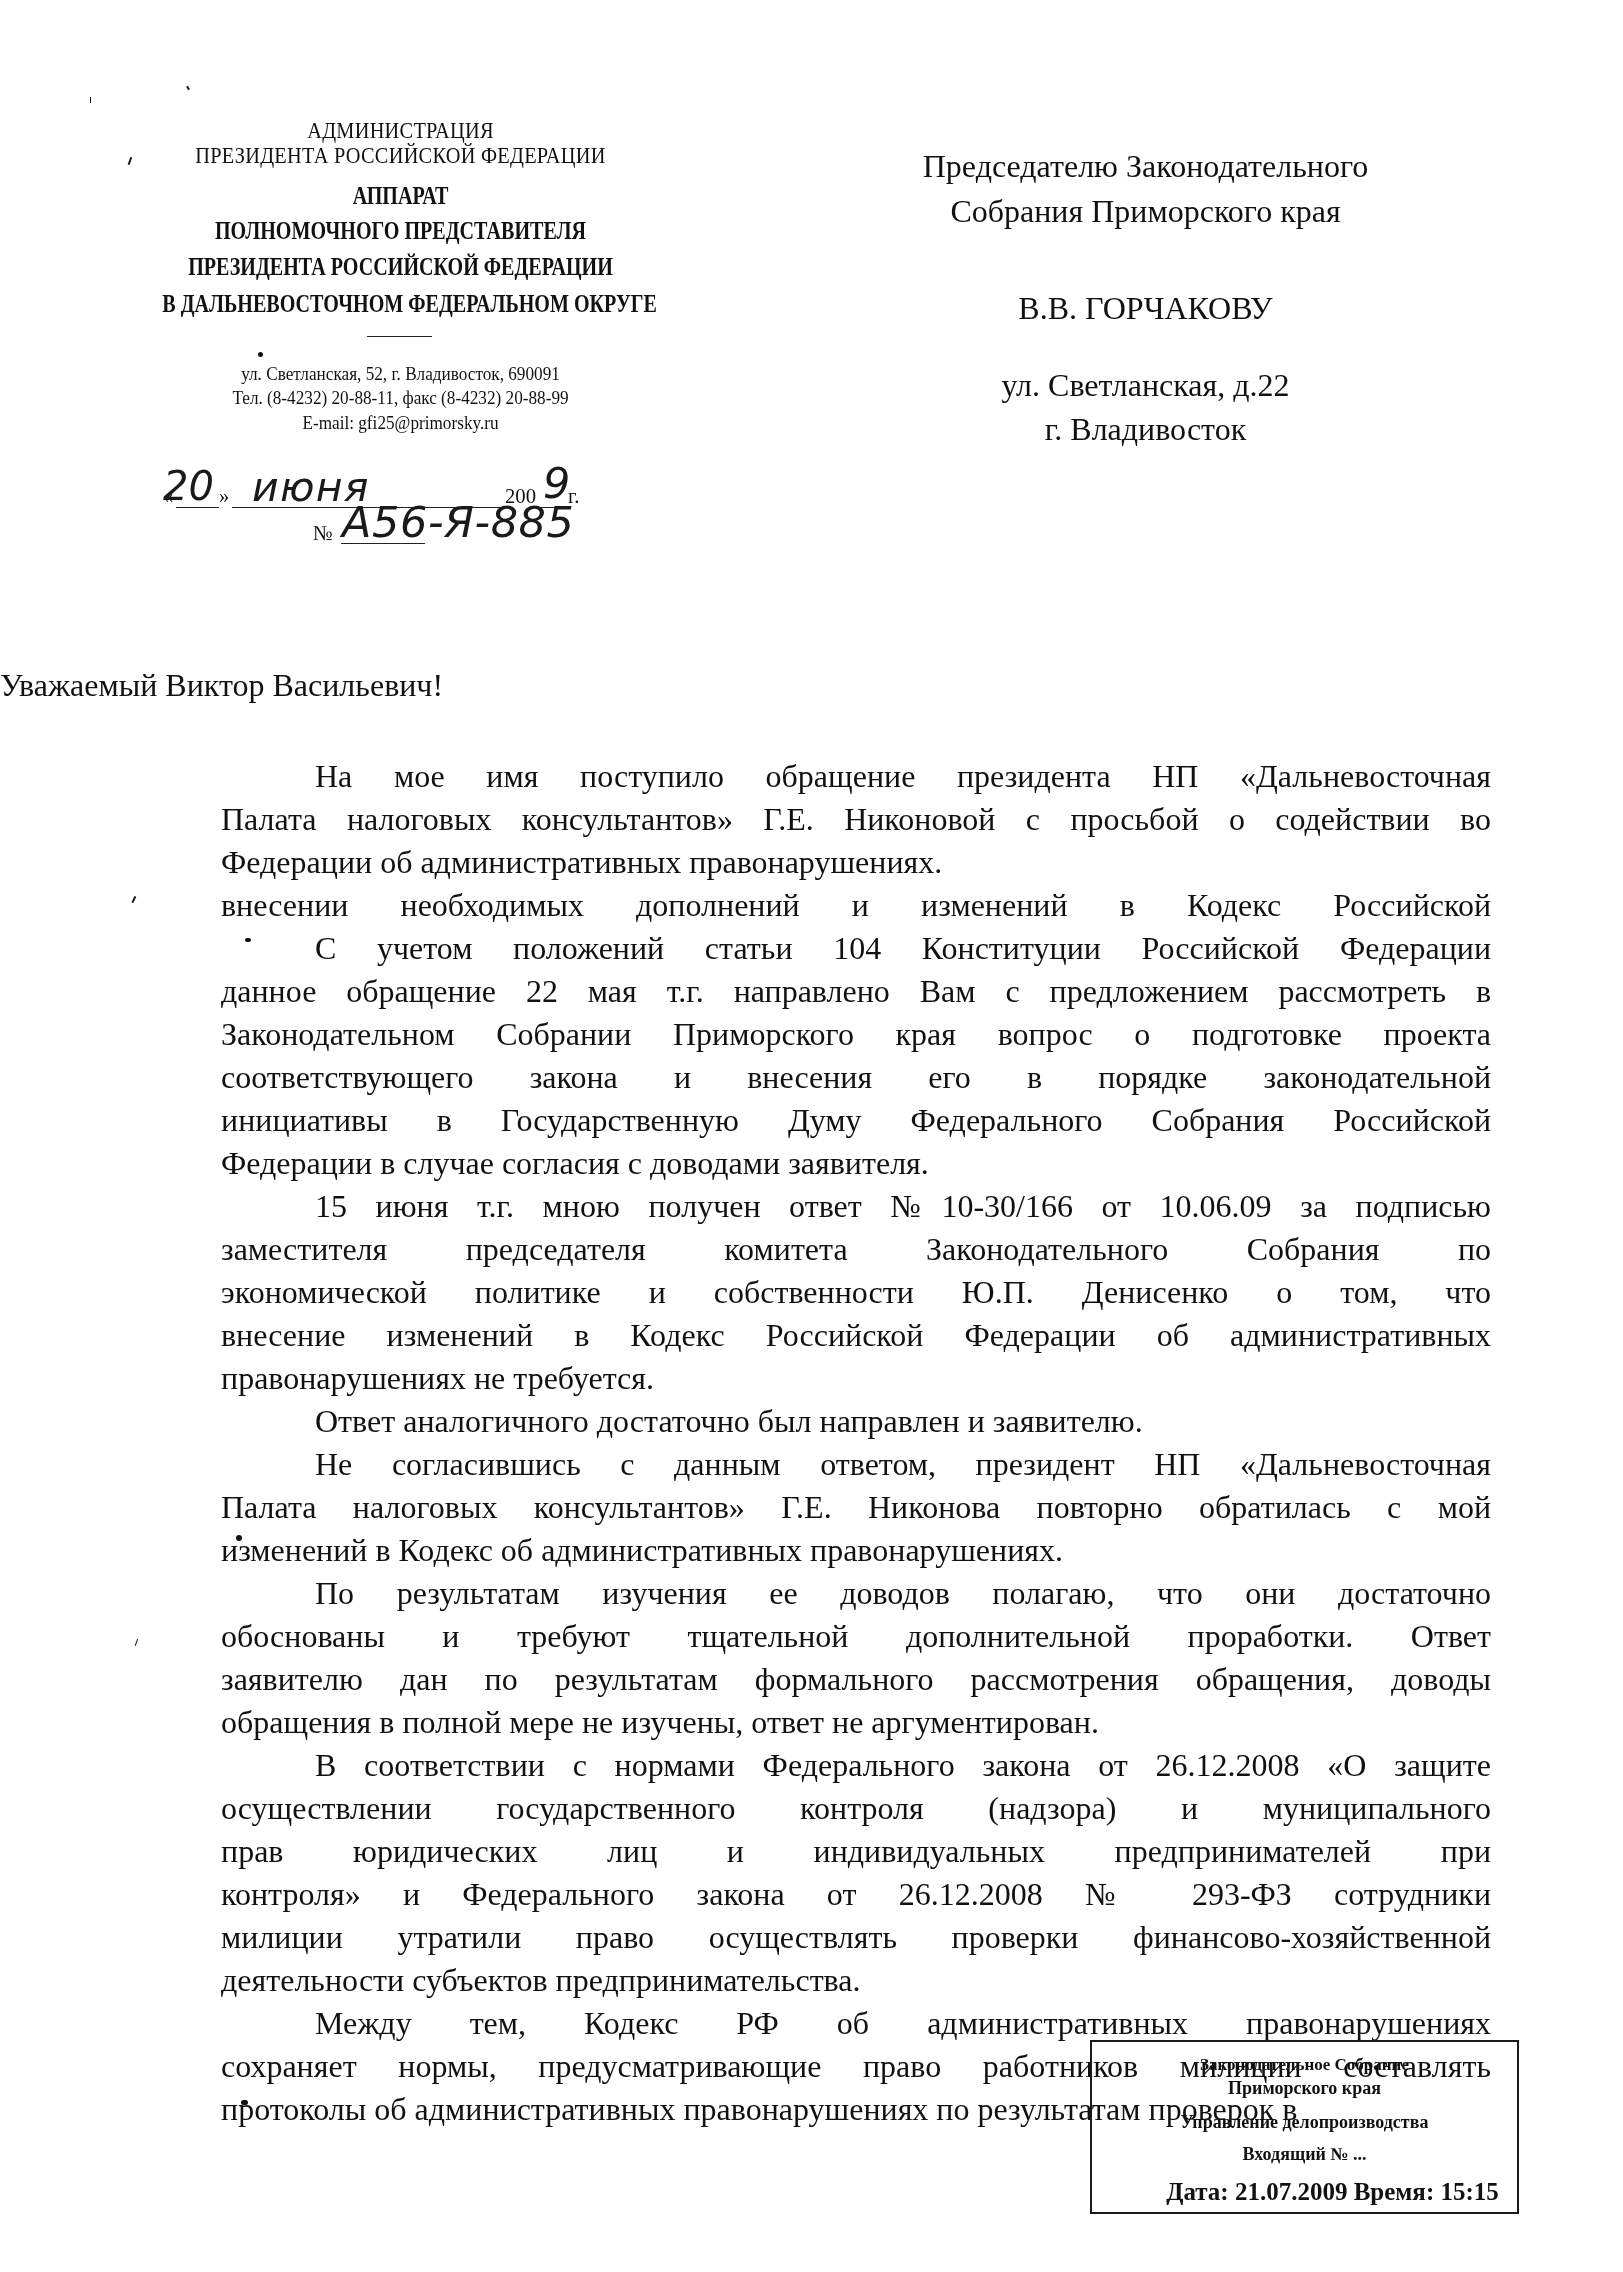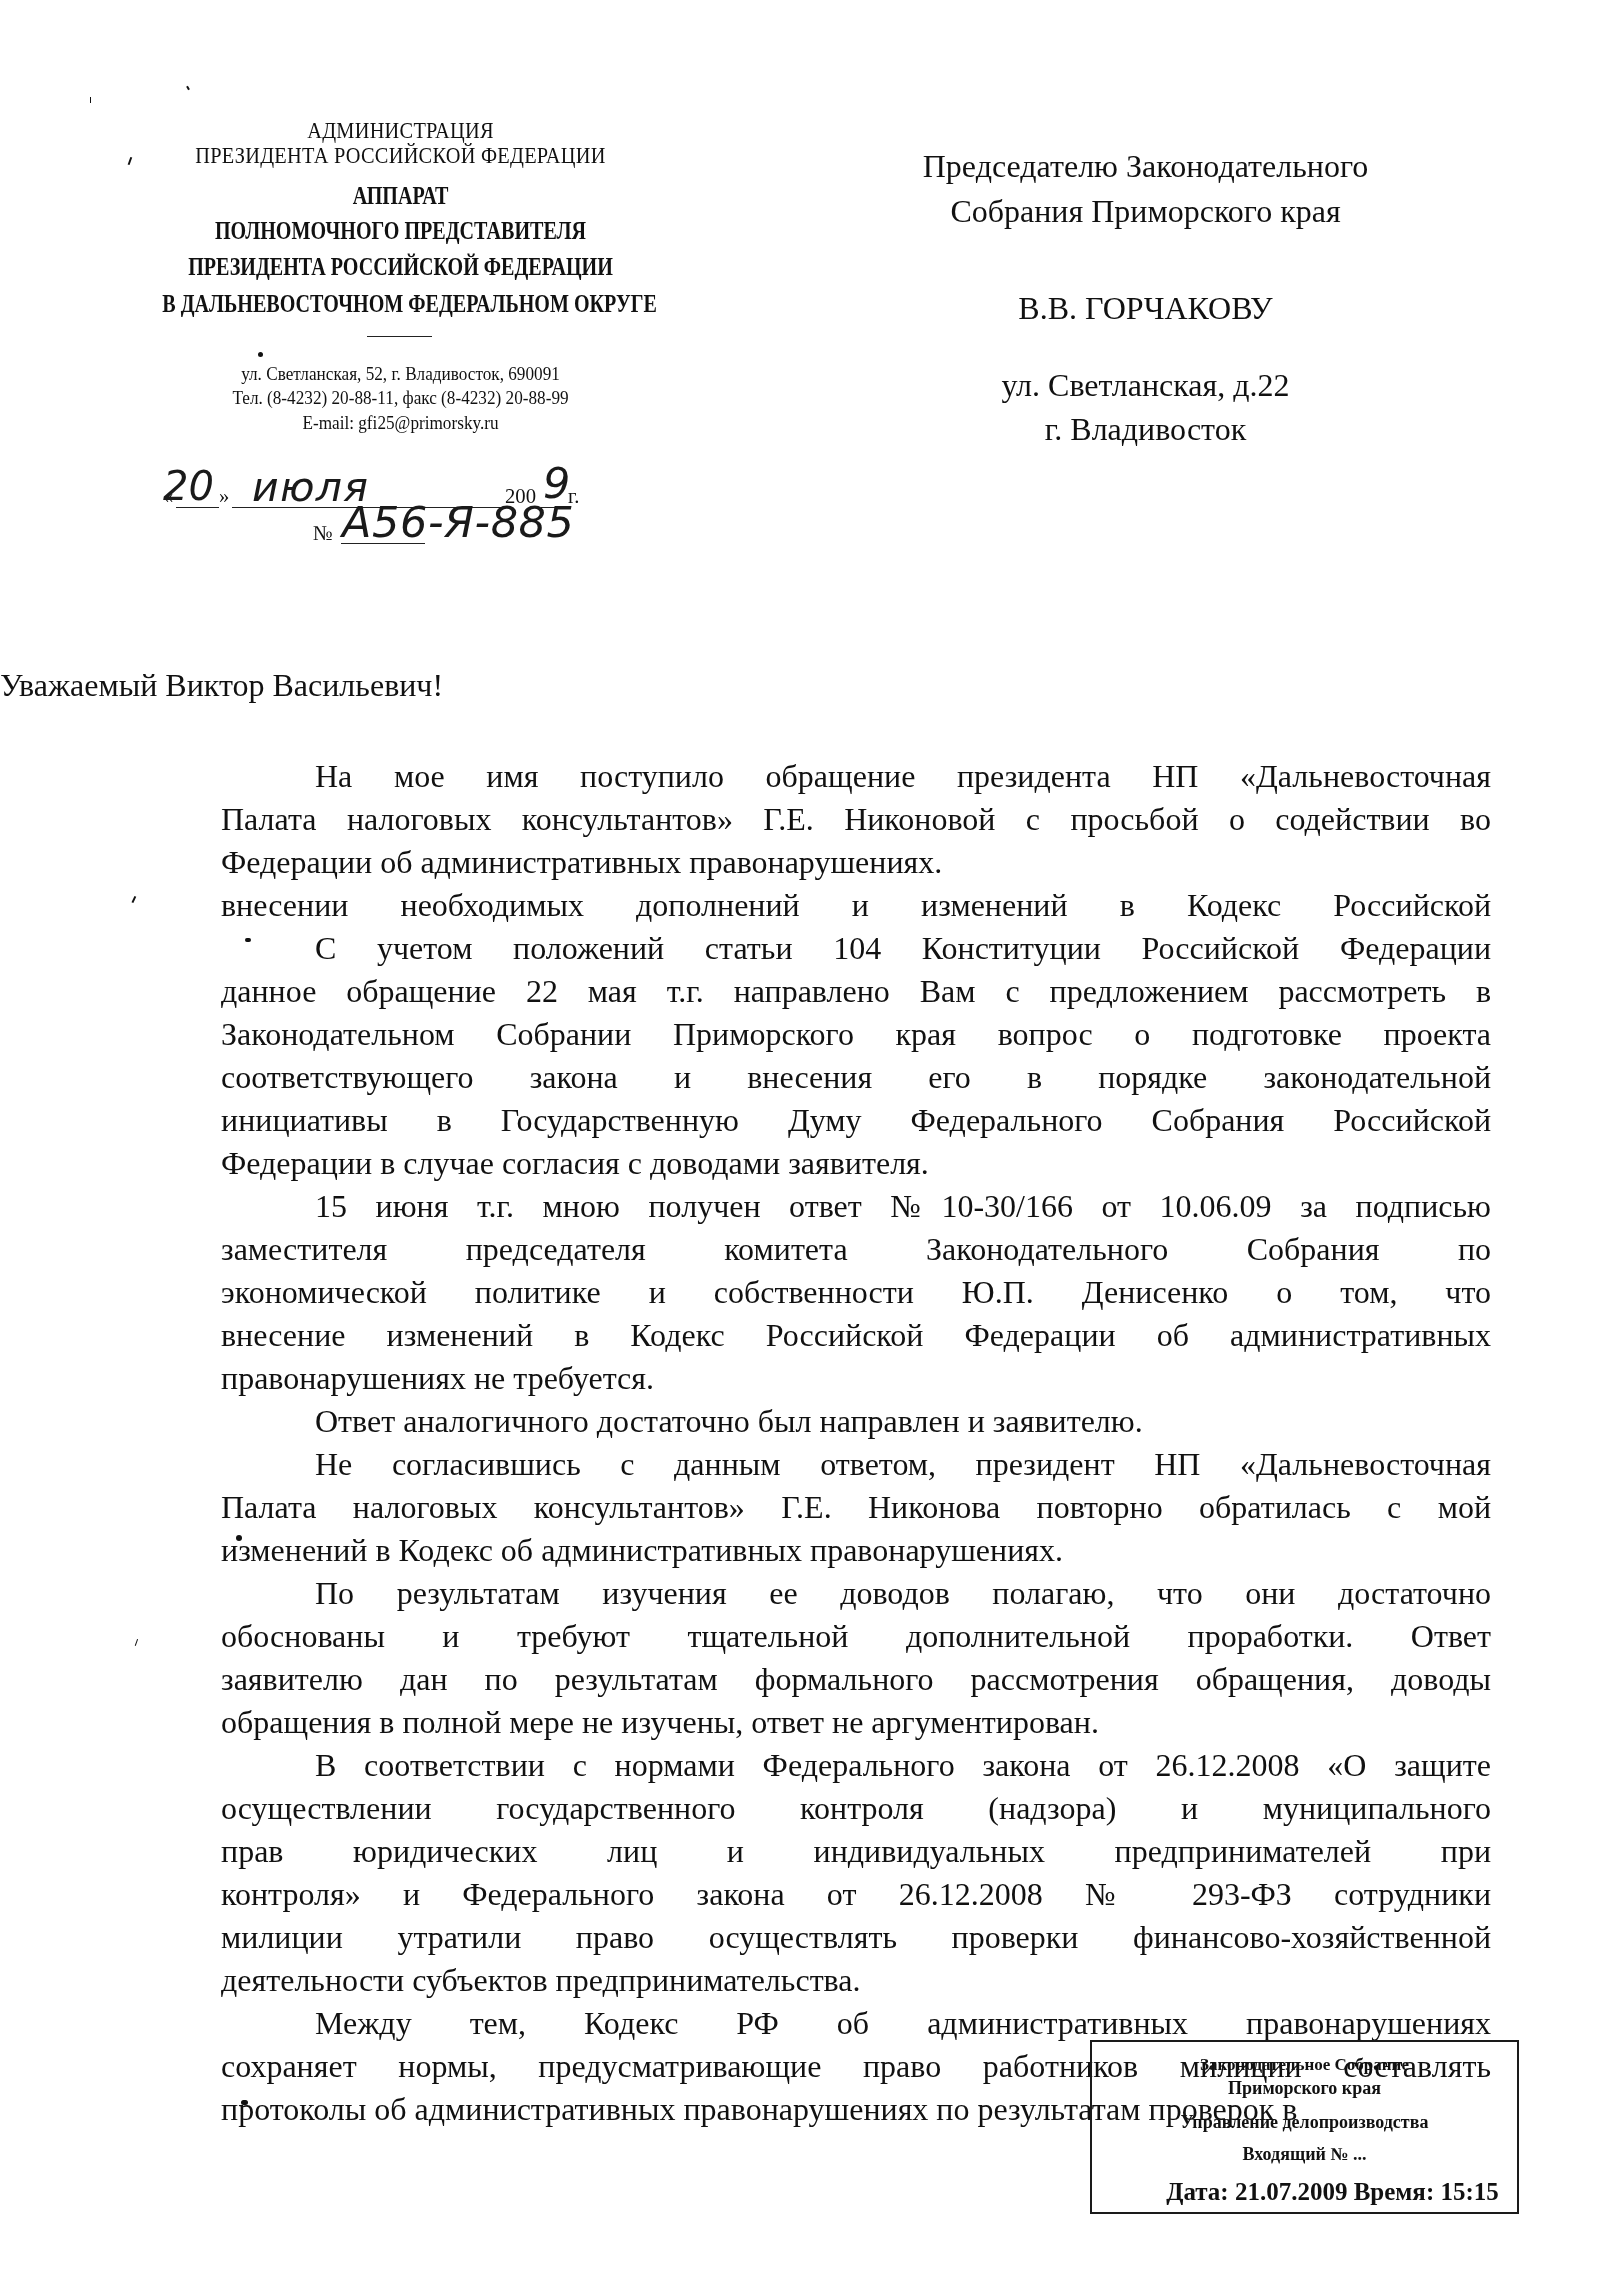--- a/index.html
+++ b/index.html
@@ -49,21 +49,21 @@
   <div class="lh-line lh-addr" style="top:389px;">Тел. (8-4232) 20-88-11, факс (8-4232) 20-88-99</div>
   <div class="lh-line lh-addr" style="top:414px;">E-mail:  gfi25@primorsky.ru</div>
 </div>
 
 <div>
   <span class="printed" style="left:163px;top:485px;">«</span>
   <div class="uline" style="left:176px;top:507px;width:43px;"></div>
   <span class="hand" style="left:163px;top:463px;font-size:40px;">20</span>
   <span class="printed" style="left:219px;top:485px;">»</span>
   <div class="uline" style="left:232px;top:507px;width:271px;"></div>
-  <span class="hand" style="left:252px;top:463px;font-size:41px;letter-spacing:1.3px;">июля</span>
+  <span class="hand" style="left:252px;top:463px;font-size:41px;letter-spacing:1.3px;">июня</span>
   <span class="printed" style="left:505px;top:485px;">200</span>
   <div class="uline" style="left:541px;top:507px;width:24.5px;"></div>
   <span class="hand" style="left:543px;top:458px;font-size:43px;">9</span>
   <span class="printed" style="left:568px;top:485px;">г.</span>
 </div>
 <div>
   <span class="printed" style="left:313px;top:522px;">№</span>
   <div class="uline" style="left:341px;top:543px;width:84px;"></div>
   <span class="hand" style="left:342px;top:497px;font-size:43px;letter-spacing:0.6px;">А56-Я-885</span>
 </div>

